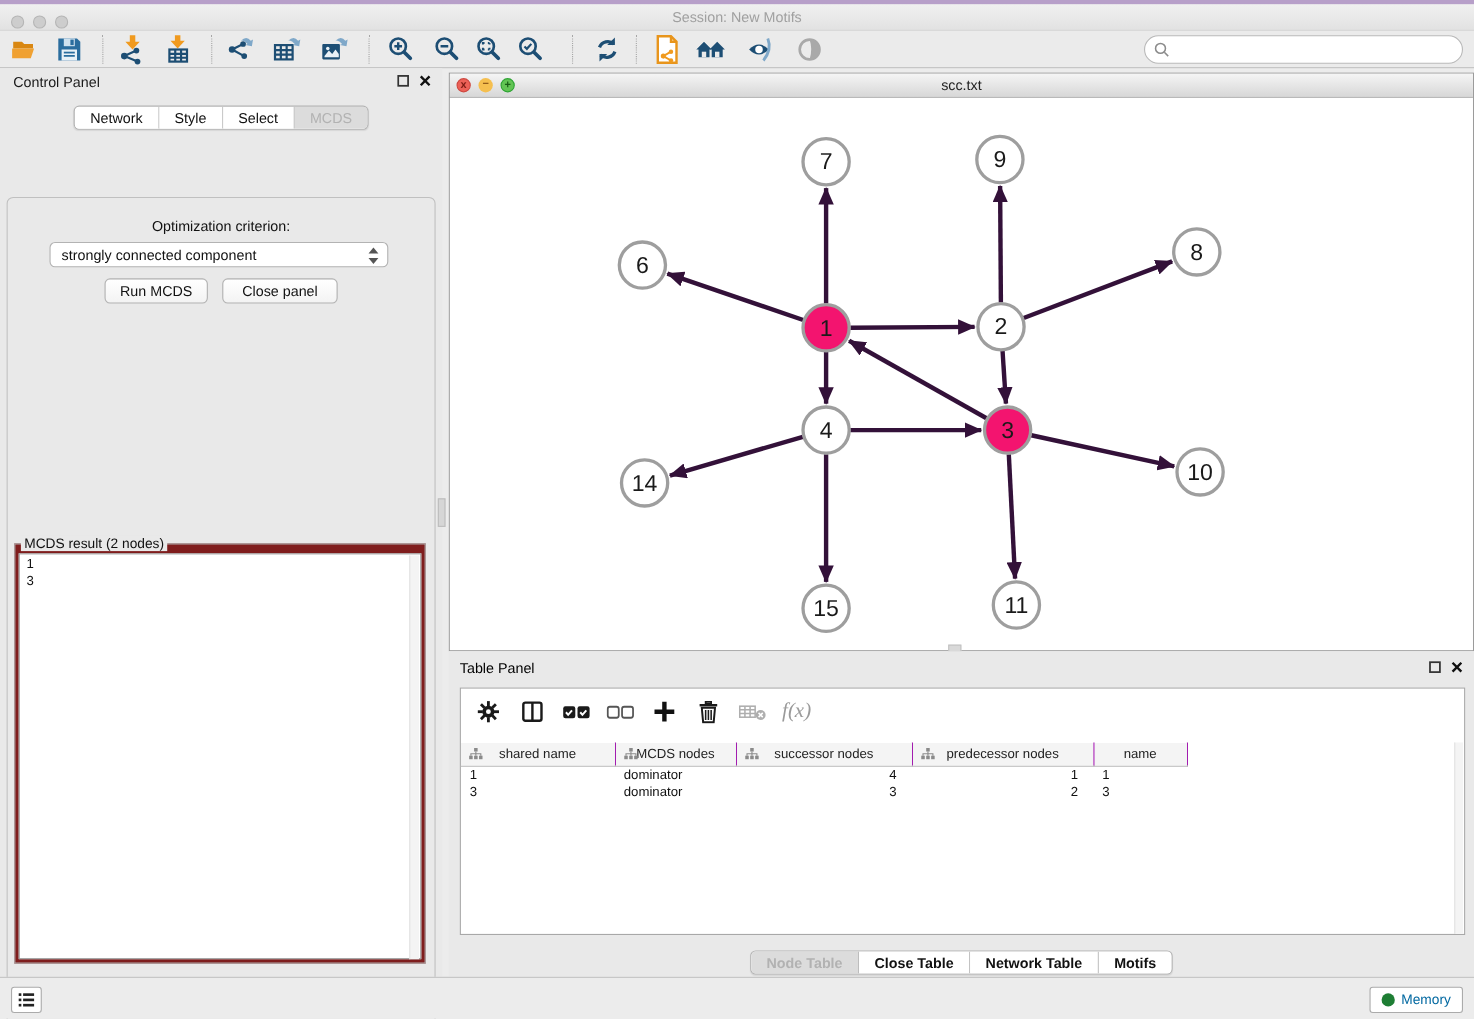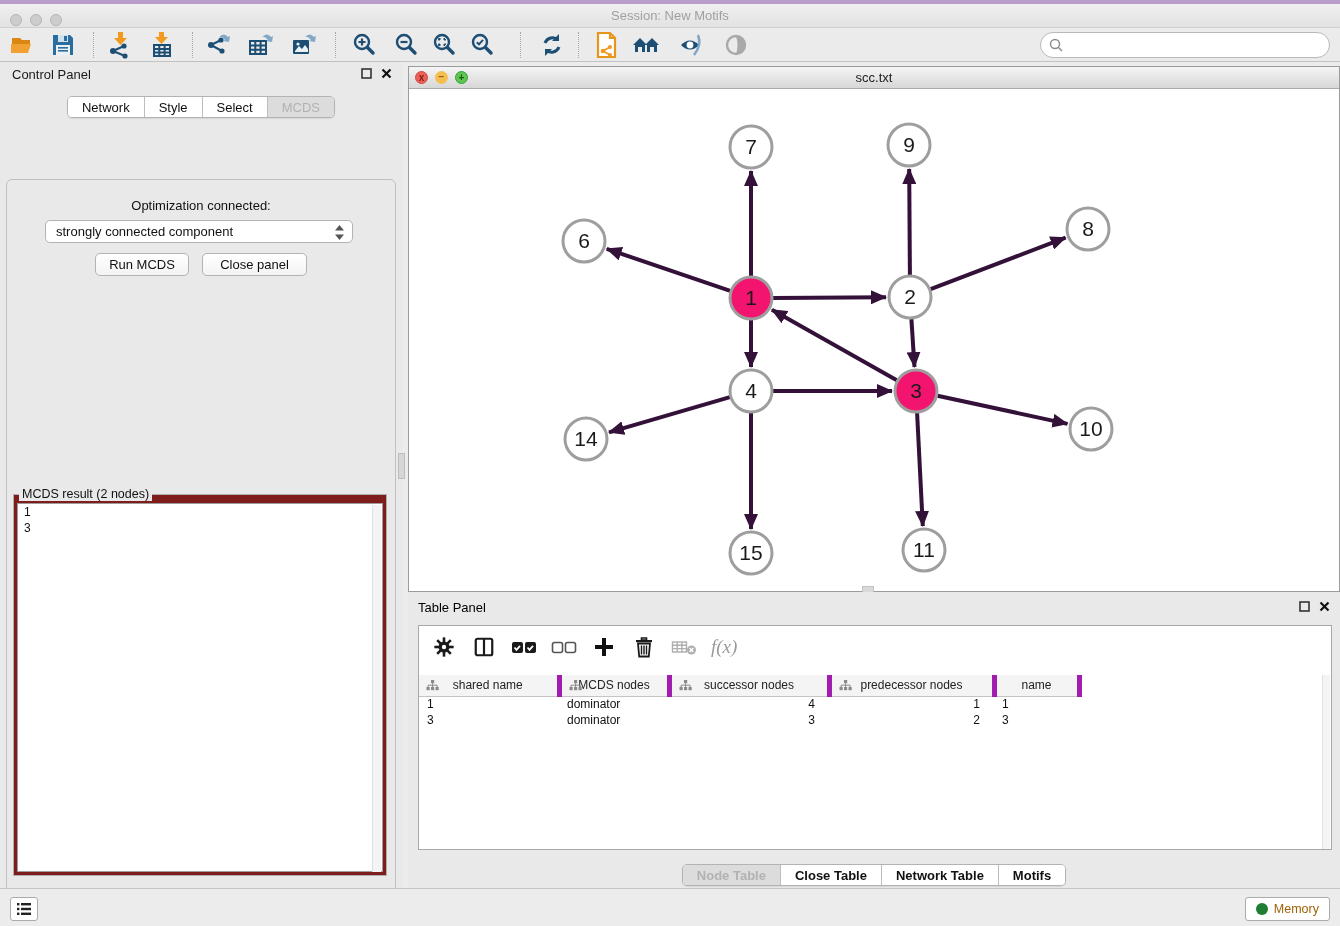--- a/index.html
+++ b/index.html
@@ -59,33 +59,33 @@
   .net-canvas { position:absolute; left:0; top:22px; width:930px; height:502px; background:#fff; }
   .canvas-handle { left:862px; top:586px; width:12px; height:7px; background:#d9d9d9; border:1px solid #c2c2c2; }
 
   
   .table-panel { left:408px; top:592px; width:932px; height:296px; background:#e9e9e9; }
   .tp-head { position:relative; height:28px; }
   .tp-inner { position:absolute; left:10px; top:33px; width:914px; height:225px; background:#fff; border:1px solid #a8a8a8; }
   .tp-toolbar { position:absolute; left:0; top:0; width:100%; height:42px; display:flex; align-items:center; gap:14px; padding-left:12px; }
   .tp-tool { width:26px; height:26px; display:flex; align-items:center; justify-content:center; }
   .grid-table { position:absolute; left:0; top:49px; width:903px; border-collapse:collapse; table-layout:fixed; }
-  .grid-table th { background:#f4f4f4; border-bottom:1px solid #c4c4c4; border-right:5px solid #a21caf; height:21px; font-size:12px; font-weight:normal; color:#222; position:relative; text-align:center; }
+  .grid-table th { background:#f4f4f4; border-bottom:1px solid #c4c4c4; border-right:1px solid #a21caf; height:21px; font-size:12px; font-weight:normal; color:#222; position:relative; text-align:center; }
   .grid-table th .attr-ico { position:absolute; left:7px; top:5px; }
   .grid-table td { height:16px; font-size:12px; color:#111; border:none; }
   .td-l { text-align:left; padding-left:8px; }
   .td-r { text-align:right; padding-right:14px; }
   .tp-sbar { position:absolute; right:1px; top:49px; width:8px; height:174px; background:#f4f4f4; border-left:1px solid #e2e2e2; }
   .tp-tabs { top:864px; left:408px; width:932px; display:flex; justify-content:center; z-index:2; }
   .tp-tabs .tab { font-weight:600; }
 
   
   .statusbar { left:0; top:888px; width:1340px; height:38px; background:#ececec; border-top:1px solid #c4c4c4; }
   .status-left-btn { position:absolute; left:10px; top:8px; width:28px; height:24px; background:#fff; border:1px solid #ababab; border-radius:3px; display:flex; align-items:center; justify-content:center; }
-  .memory-btn { position:absolute; right:10px; top:8px; height:24px; background:#fff; border:1px solid #ababab; border-radius:3px; display:flex; align-items:center; gap:6px; padding:0 10px; font-size:12.5px; color:#a16207; }
+  .memory-btn { position:absolute; right:10px; top:8px; height:24px; background:#fff; border:1px solid #ababab; border-radius:3px; display:flex; align-items:center; gap:6px; padding:0 10px; font-size:12.5px; color:#0369a1; }
   .mem-dot { width:12px; height:12px; border-radius:50%; background:#1e7e34; }
 </style>
 </head>
 <body>
 
 <div class="abs top-strip"></div>
 <div class="abs titlebar">
   <div class="abs lights">
     <span class="light inactive"></span>
     <span class="light inactive"></span>
@@ -251,21 +251,21 @@
 </div>
 <div class="abs tabs-row cp-tabs" style="width:402px">
   <div class="tabgroup">
     <span class="tab">Network</span>
     <span class="tab">Style</span>
     <span class="tab">Select</span>
     <span class="tab selected">MCDS</span>
   </div>
 </div>
 <div class="abs cp-content" style="left:6px; top:179px;"></div>
-<div class="abs opt-label" style="top:198px">Optimization connected:</div>
+<div class="abs opt-label" style="top:198px">Optimization criterion:</div>
 <div class="abs dropdown" style="top:220px">
   <span>strongly connected component</span>
   <span class="stepper">
     <svg width="11" height="17" viewBox="0 0 11 17">
         <path d="M5.5 1 L10 6.5 H1 z" fill="#555"></path>
         <path d="M5.5 16 L1 10.5 H10 z" fill="#555"></path>
       </svg>
   </span>
 </div>
 <div class="abs btn run-btn" style="top:253px">Run MCDS</div>

